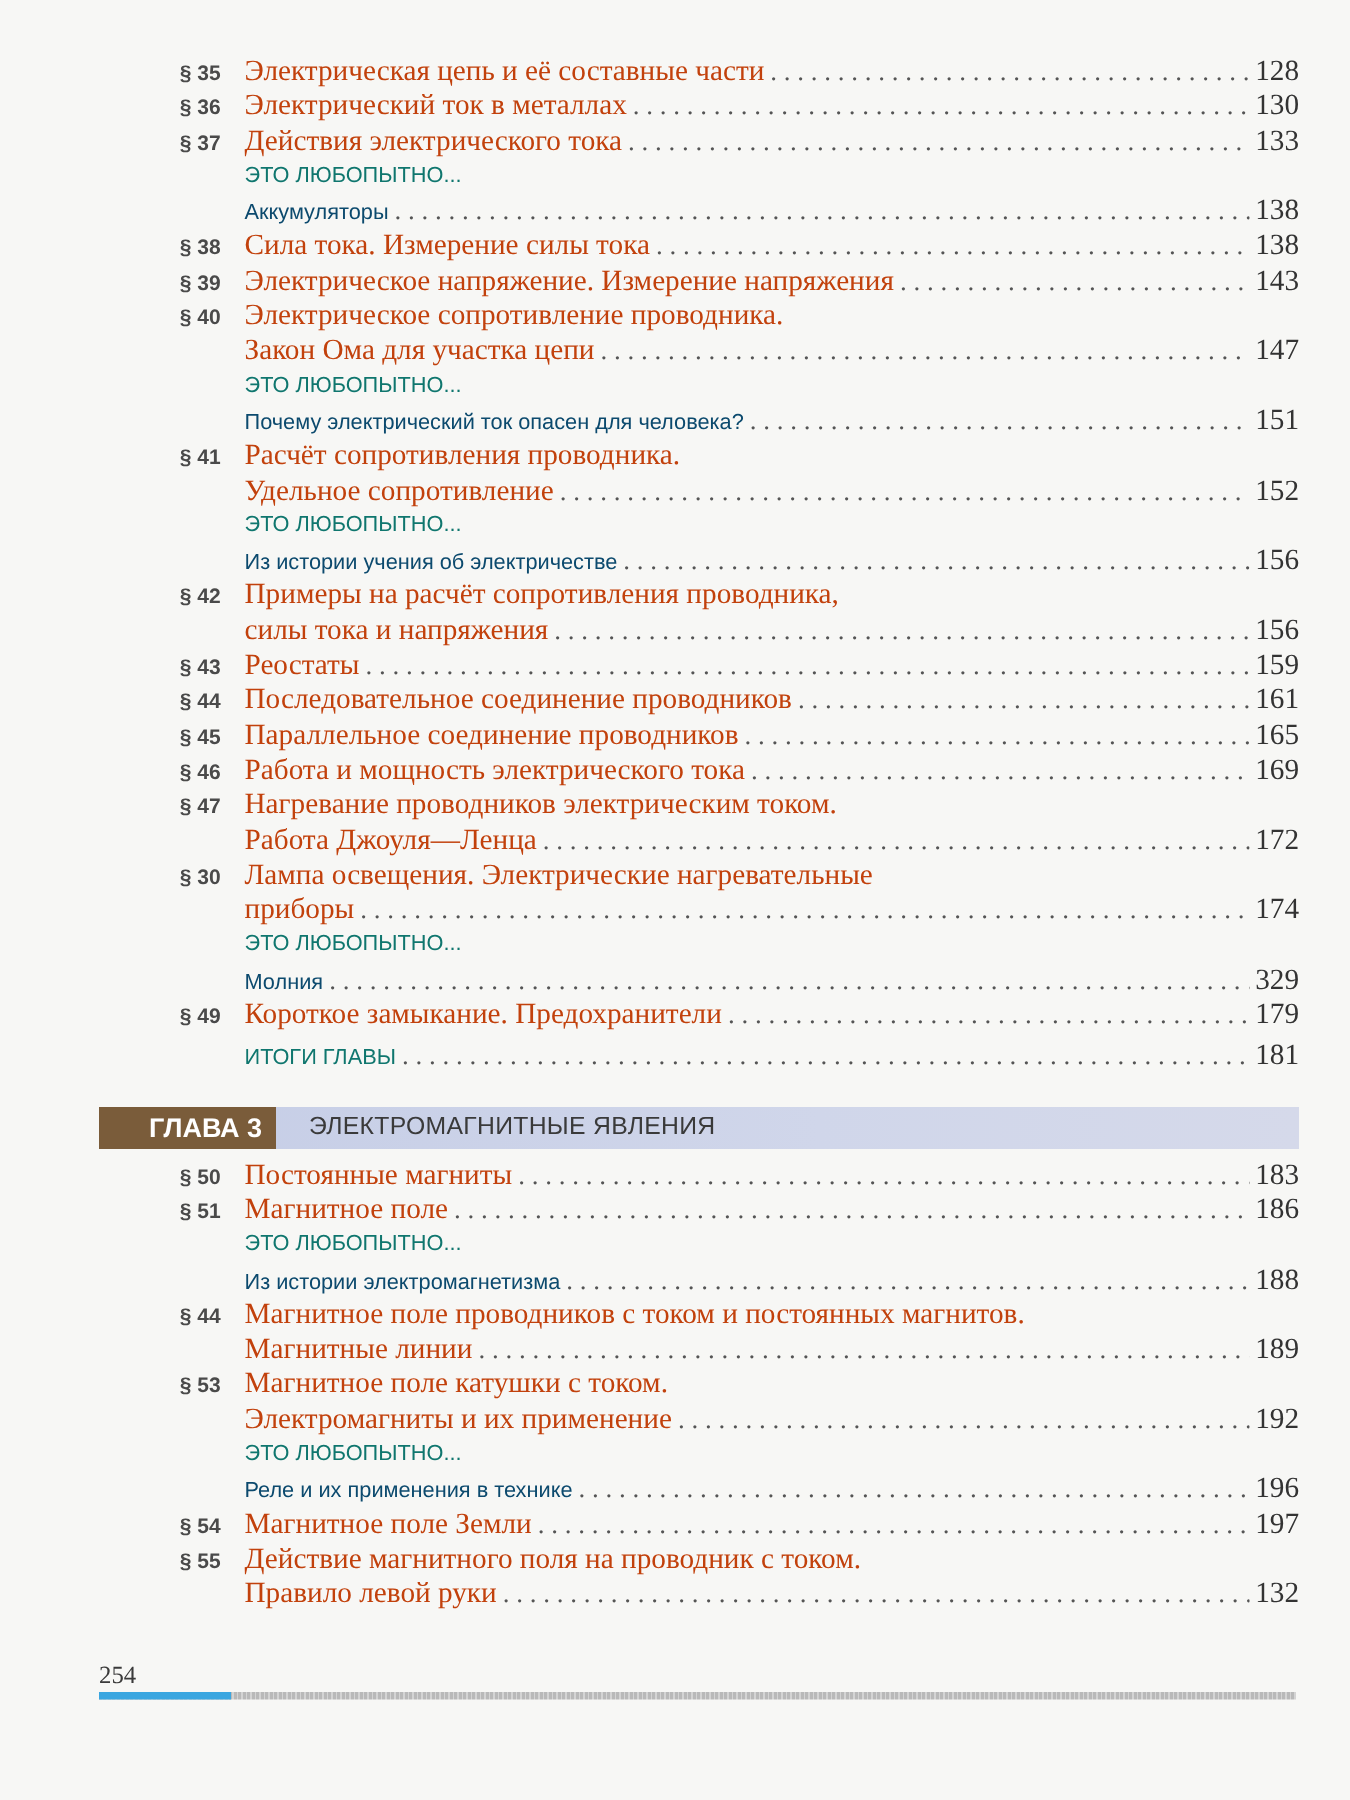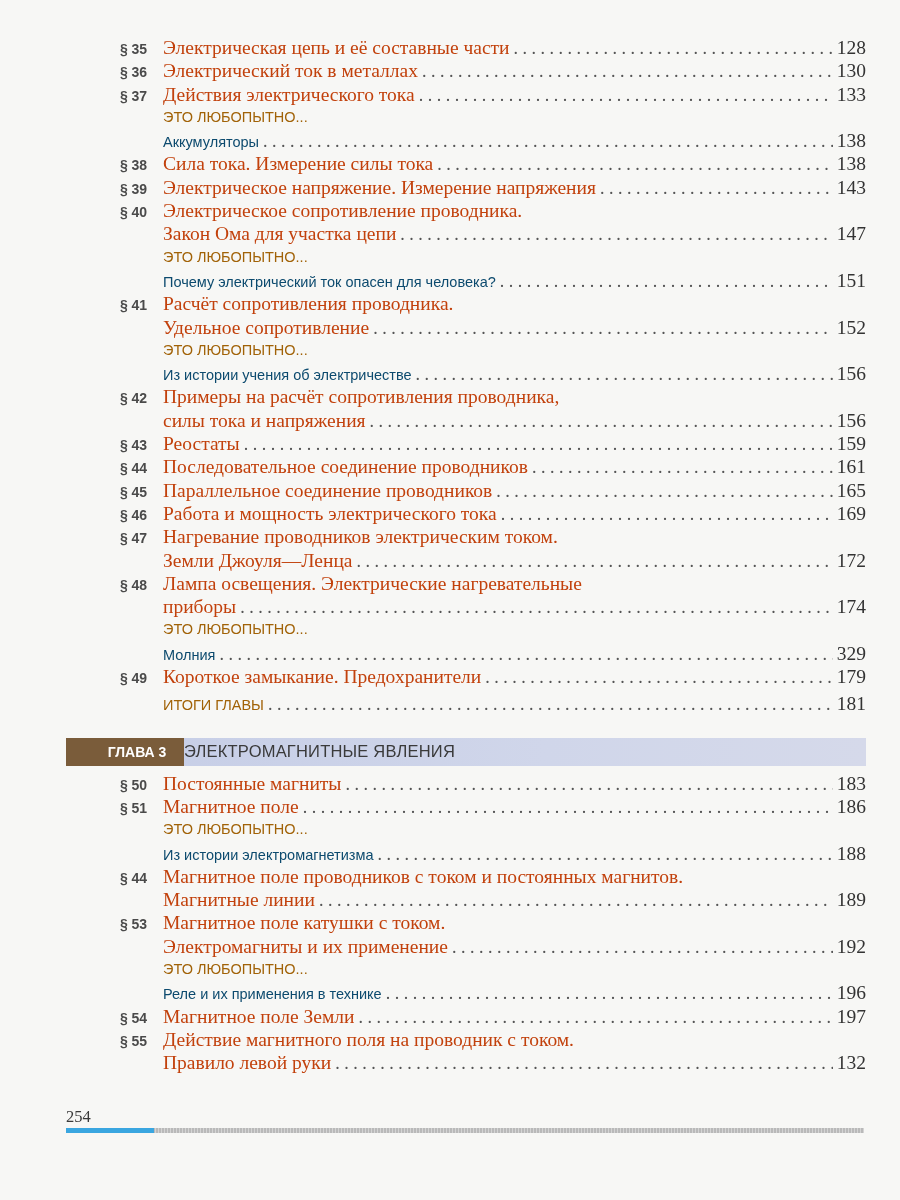--- a/index.html
+++ b/index.html
@@ -26,21 +26,21 @@
   .title {
     font-family: "Liberation Serif", serif;
     font-size: 19.5px; color: #c2410c;
   }
   .title.sub {
     font-family: "Liberation Sans", sans-serif;
     font-size: 14.5px; color: #0c4a6e;
   }
   .title.caps {
     font-family: "Liberation Sans", sans-serif;
-    font-size: 14.5px; color: #a16207;
+    font-size: 14.5px; color: #0f766e;
   }
   .leader {
     flex: 1 1 auto; overflow: hidden; margin: 0 4px;
     font-family: "Liberation Serif", serif; font-size: 18px; color: #555;
     letter-spacing: 3px; position: relative; top: 0px;
   }
   .leader::before {
     content: ". . . . . . . . . . . . . . . . . . . . . . . . . . . . . . . . . . . . . . . . . . . . . . . . . . . . . . . . . . . . . . . . . . . . . . . . . . . . . . . . . . . . . . . . . . . . . . . . . . . . . . . . . . . . . . . . . . . . . . . . . . . . . .";
     letter-spacing: 0;
   }
@@ -49,26 +49,26 @@
     flex: 0 0 auto;
   }
   .chapter-bar {
     position: relative; height: 28px; margin: 22px 0 6px 0;
     display: flex; align-items: center;
     background: linear-gradient(90deg, #c5cde6 0%, #d0d6ea 60%, #d5d9ea 100%);
   }
   .chapter-label {
     background: #7a5c3a; color: #ffffff;
     font-family: "Liberation Sans", sans-serif; font-weight: bold;
-    font-size: 14px; height: 28px; line-height: 28px;
+    font-size: 18px; height: 28px; line-height: 28px;
     width: 118px; padding-left: 24px; box-sizing: border-box;
   }
   .chapter-title {
     font-family: "Liberation Sans", sans-serif; font-size: 16.5px;
-    color: #3a3a3a; padding-left: 0; letter-spacing: 0.2px;
+    color: #3a3a3a; padding-left: 22px; letter-spacing: 0.2px;
   }
   .footer-num {
     position: absolute; left: 66px; top: 1107px;
     font-family: Liberation Serif, serif; font-size: 16.5px; color: #3a3a3a;
   }
   .footer-rule {
     position: absolute; left: 66px; top: 1128px; width: 798px; height: 5px;
     background: repeating-linear-gradient(90deg, #b9b9b9 0px, #b9b9b9 2px, #d4d4d4 2px, #d4d4d4 3px);
   }
   .footer-rule-accent {
@@ -195,26 +195,26 @@
           <span class="title">Работа и мощность электрического тока</span>
           <span class="leader"></span>
           <span class="page-num">169</span>
         </div>
         <div class="row">
           <span class="num">§ 47</span>
           <span class="title">Нагревание проводников электрическим током.</span>
         </div>
         <div class="row">
           <span class="num"></span>
-          <span class="title">Земли Джоуля—Ленца</span>
+          <span class="title">Работа Джоуля—Ленца</span>
           <span class="leader"></span>
           <span class="page-num">172</span>
         </div>
         <div class="row">
-          <span class="num">§ 48</span>
+          <span class="num">§ 30</span>
           <span class="title">Лампа освещения. Электрические нагревательные</span>
         </div>
         <div class="row">
           <span class="num"></span>
           <span class="title">приборы</span>
           <span class="leader"></span>
           <span class="page-num">174</span>
         </div>
         <div class="row">
           <span class="num"></span>

